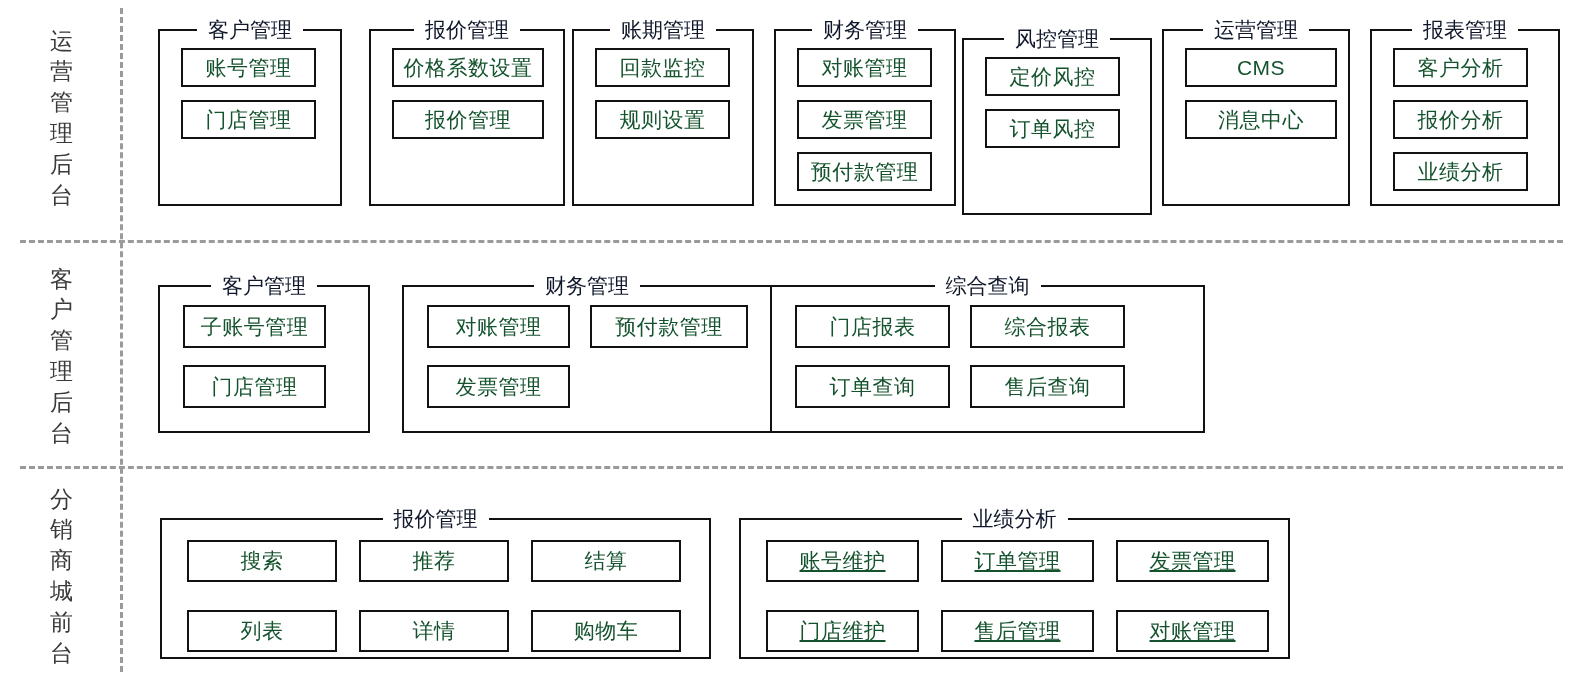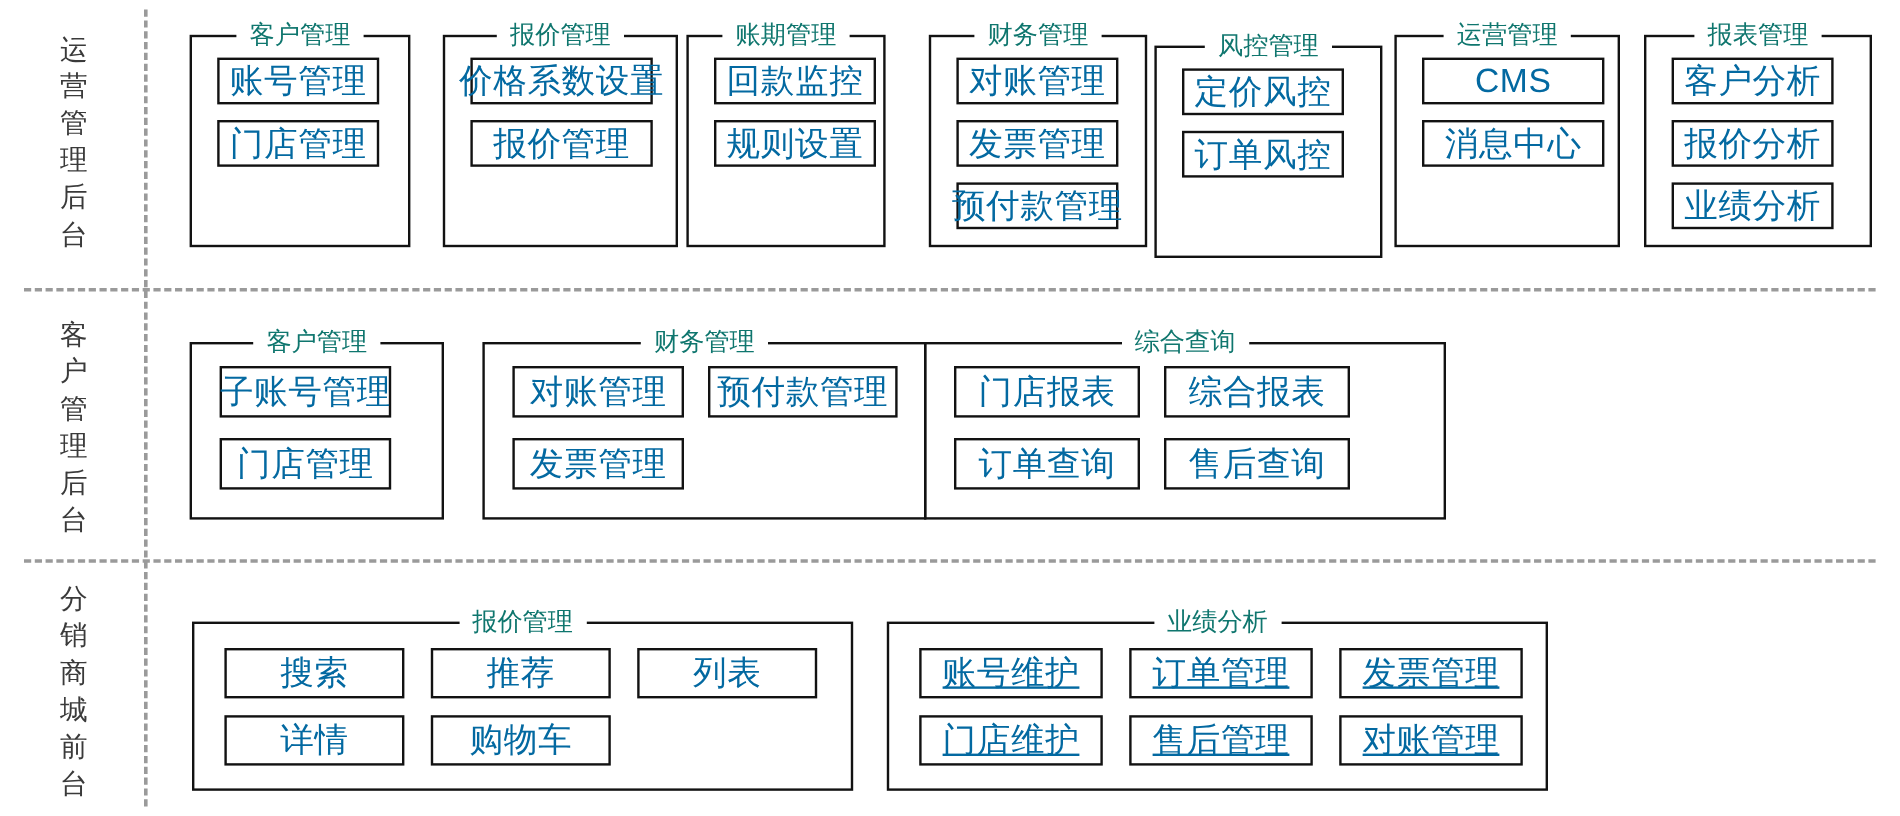--- a/index.html
+++ b/index.html
@@ -43,56 +43,56 @@
     border:2.5px solid #121212;
     box-sizing:border-box;
   }
   .group-title{
     position:absolute;top:-15px;left:50%;
     transform:translateX(-50%);
     background:#ffffff;
     padding:0 11px;
     font-size:21px;
     line-height:28px;
-    color:#0f766e;
+    color:#0f172a;
     white-space:nowrap;
   }
   .group-body{
     position:absolute;left:0;right:0;top:0;
     padding:18px 0 0 0;
     display:flex;flex-wrap:wrap;
     box-sizing:border-box;
   }
 
   
   .mod{
     border:2.5px solid #121212;
     box-sizing:border-box;
     display:flex;align-items:center;justify-content:center;
-    font-size:28px;
-    color:#0369a1;
+    font-size:21px;
+    color:#14532d;
     background:#fff;
     white-space:nowrap;
     letter-spacing:.5px;
   }
 
   
   .r1 .group-body{padding-left:21px;padding-top:17px;gap:13px 0;flex-direction:column;}
   .r1 .mod{width:135px;height:39px;}
   .r1 .group-body.wide .mod{width:152px;}
 
   
   .r2 .group-body{padding-left:23px;padding-top:18px;gap:17px 20px;}
   .r2 .mod{width:143px;height:43px;}
   .r2 .group-body.w-fin .mod{width:143px;}
   .r2 .group-body.w-fin .mod.wide{width:158px;}
   .r2 .group-body.w-q .mod{width:155px;}
 
   
-  .r3 .group-body{padding-left:25px;padding-top:20px;gap:14px 22px;}
+  .r3 .group-body{padding-left:25px;padding-top:20px;gap:28px 22px;}
   .r3 .mod{width:150px;height:42px;}
   .r3 .group-body.w-pc .mod{width:153px;text-decoration:underline;}
 </style>
 </head>
 <body>
 
 <div id="diagram">
 
   <div class="v-divider"></div>
   <div class="h-divider" style="top:240px;"></div>
@@ -118,21 +118,21 @@
     </div>
 
     <div class="group" style="left:369px;top:29px;width:196px;height:177px;">
       <div class="group-title">报价管理</div>
       <div class="group-body wide">
         <div class="mod">价格系数设置</div>
         <div class="mod">报价管理</div>
       </div>
     </div>
 
-    <div class="group" style="left:572px;top:29px;width:166px;height:177px;">
+    <div class="group" style="left:572px;top:29px;width:182px;height:177px;font-family:Liberation Serif, serif;">
       <div class="group-title">账期管理</div>
       <div class="group-body">
         <div class="mod">回款监控</div>
         <div class="mod">规则设置</div>
       </div>
     </div>
 
     <div class="group" style="left:774px;top:29px;width:182px;height:177px;">
       <div class="group-title">财务管理</div>
       <div class="group-body">
@@ -216,20 +216,21 @@
         <div>城</div>
         <div>前</div>
         <div>台</div>
       </div>
 
     <div class="group" style="left:160px;top:52px;width:551px;height:141px;">
       <div class="group-title">报价管理</div>
       <div class="group-body">
         <div class="mod">搜索</div>
         <div class="mod">推荐</div>
+        <div class="mod">结算</div>
         <div class="mod">列表</div>
         <div class="mod">详情</div>
         <div class="mod">购物车</div>
       </div>
     </div>
 
     <div class="group" style="left:739px;top:52px;width:551px;height:141px;">
       <div class="group-title">业绩分析</div>
       <div class="group-body w-pc">
         <div class="mod">账号维护</div>

